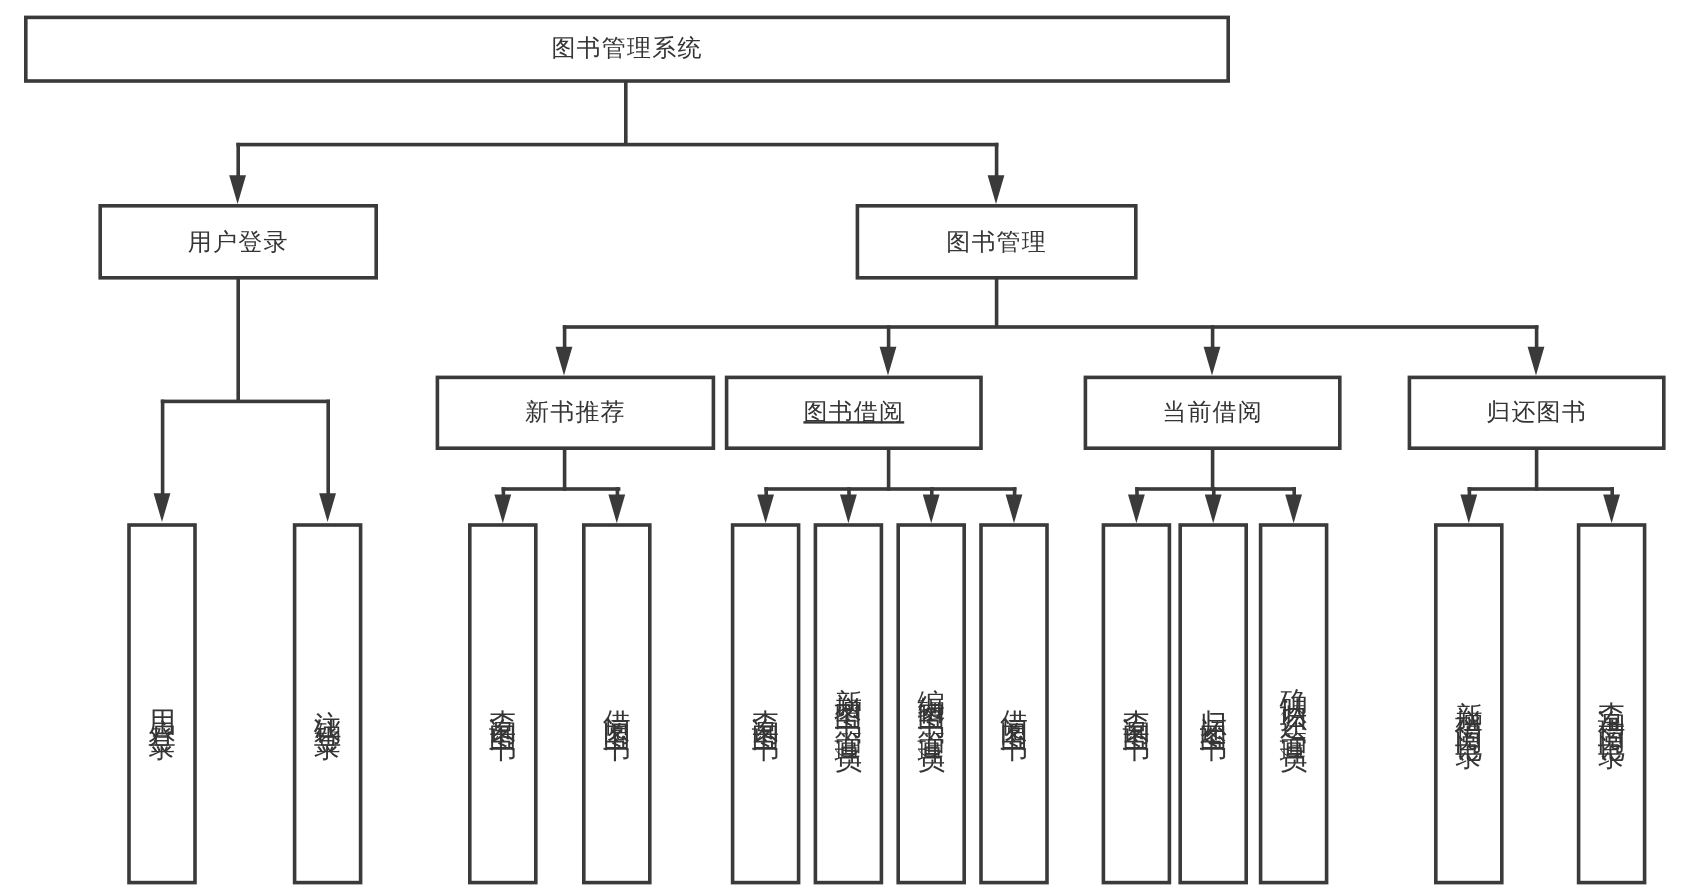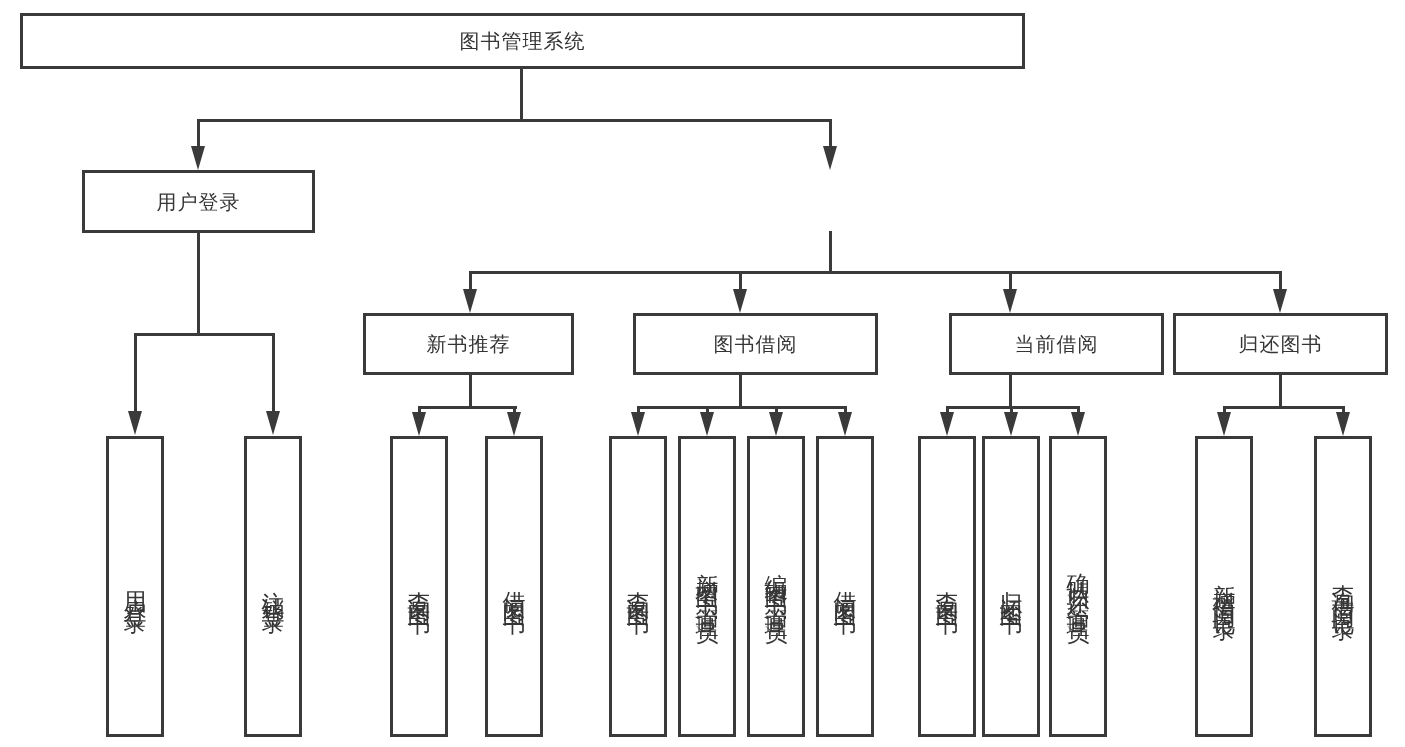--- a/index.html
+++ b/index.html
@@ -69,46 +69,49 @@
   <div class="hline" style="left:197px;top:119px;width:635px;"></div>
 
   <div class="vline" style="left:197px;top:119px;height:29px;"></div>
   <div class="arrow" style="left:191px;top:146px;"></div>
   <div class="vline" style="left:829px;top:119px;height:29px;"></div>
   <div class="arrow" style="left:823px;top:146px;"></div>
 
   <div class="box" style="left:82px;top:170px;width:233px;height:63px;">
     <span class="hlabel">用户登录</span>
   </div>
+  <div class="box" style="left:713px;top:170px;width:235px;height:63px;">
+    <span class="hlabel">图书管理</span>
+  </div>
 
   <div class="vline" style="left:197px;top:231px;height:104px;"></div>
   <div class="hline" style="left:134px;top:333px;width:141px;"></div>
   <div class="vline" style="left:134px;top:333px;height:80px;"></div>
   <div class="arrow" style="left:128px;top:411px;"></div>
   <div class="vline" style="left:272px;top:333px;height:80px;"></div>
   <div class="arrow" style="left:266px;top:411px;"></div>
 
   <div class="vline" style="left:829px;top:231px;height:42px;"></div>
   <div class="hline" style="left:469px;top:271px;width:813px;"></div>
   <div class="vline" style="left:469px;top:271px;height:20px;"></div>
   <div class="arrow" style="left:463px;top:289px;"></div>
   <div class="vline" style="left:739px;top:271px;height:20px;"></div>
   <div class="arrow" style="left:733px;top:289px;"></div>
   <div class="vline" style="left:1009px;top:271px;height:20px;"></div>
   <div class="arrow" style="left:1003px;top:289px;"></div>
   <div class="vline" style="left:1279px;top:271px;height:20px;"></div>
   <div class="arrow" style="left:1273px;top:289px;"></div>
 
-  <div class="box" style="left:363px;top:313px;width:211px;height:62px;">
+  <div class="box" style="left:363px;top:313px;width:233px;height:62px;">
     <span class="hlabel">新书推荐</span>
   </div>
-  <div class="box" style="left:633px;top:313px;width:245px;height:62px;">
+  <div class="box" style="left:604px;top:313px;width:215px;height:62px;text-decoration:underline;">
     <span class="hlabel">图书借阅</span>
   </div>
-  <div class="box" style="left:903px;top:313px;width:215px;height:62px;margin-left:46px;">
+  <div class="box" style="left:903px;top:313px;width:215px;height:62px;">
     <span class="hlabel">当前借阅</span>
   </div>
   <div class="box" style="left:1173px;top:313px;width:215px;height:62px;">
     <span class="hlabel">归还图书</span>
   </div>
 
   <div class="vline" style="left:469px;top:373px;height:36px;"></div>
   <div class="vline" style="left:739px;top:373px;height:36px;"></div>
   <div class="vline" style="left:1009px;top:373px;height:36px;"></div>
   <div class="vline" style="left:1279px;top:373px;height:36px;"></div>

